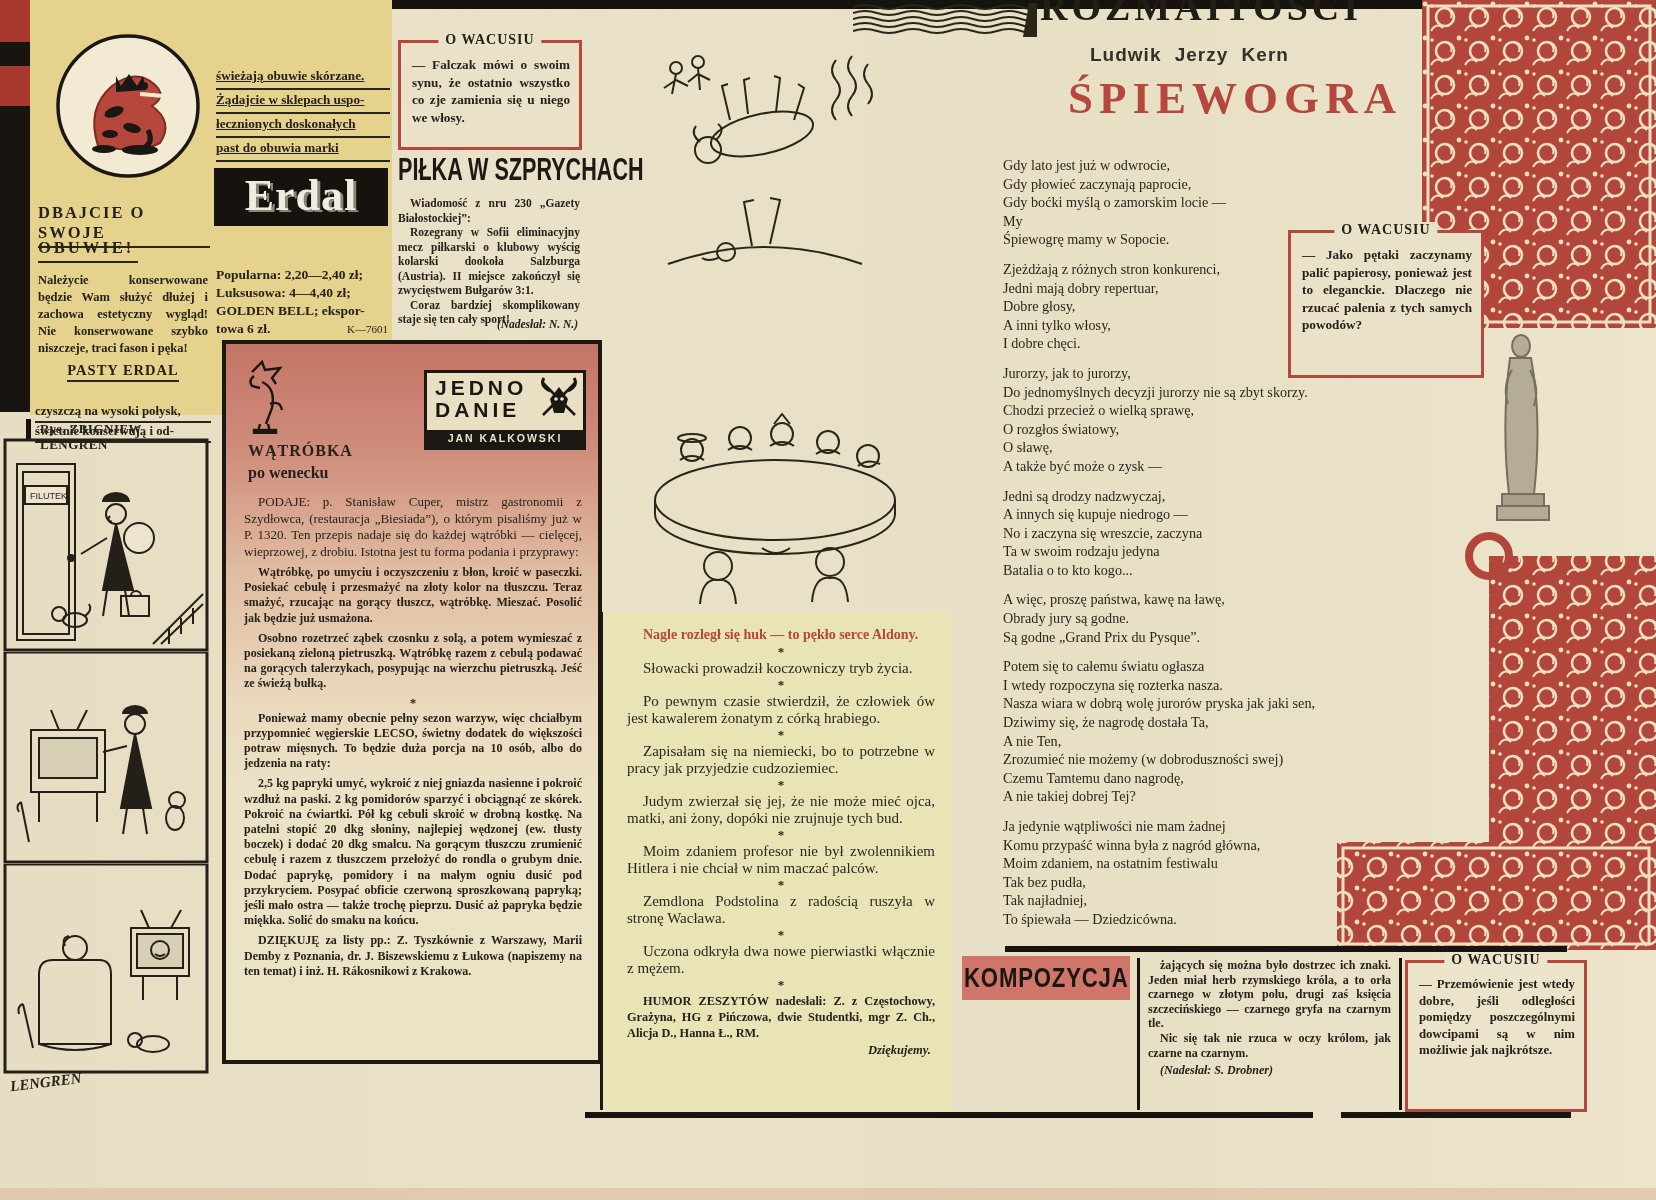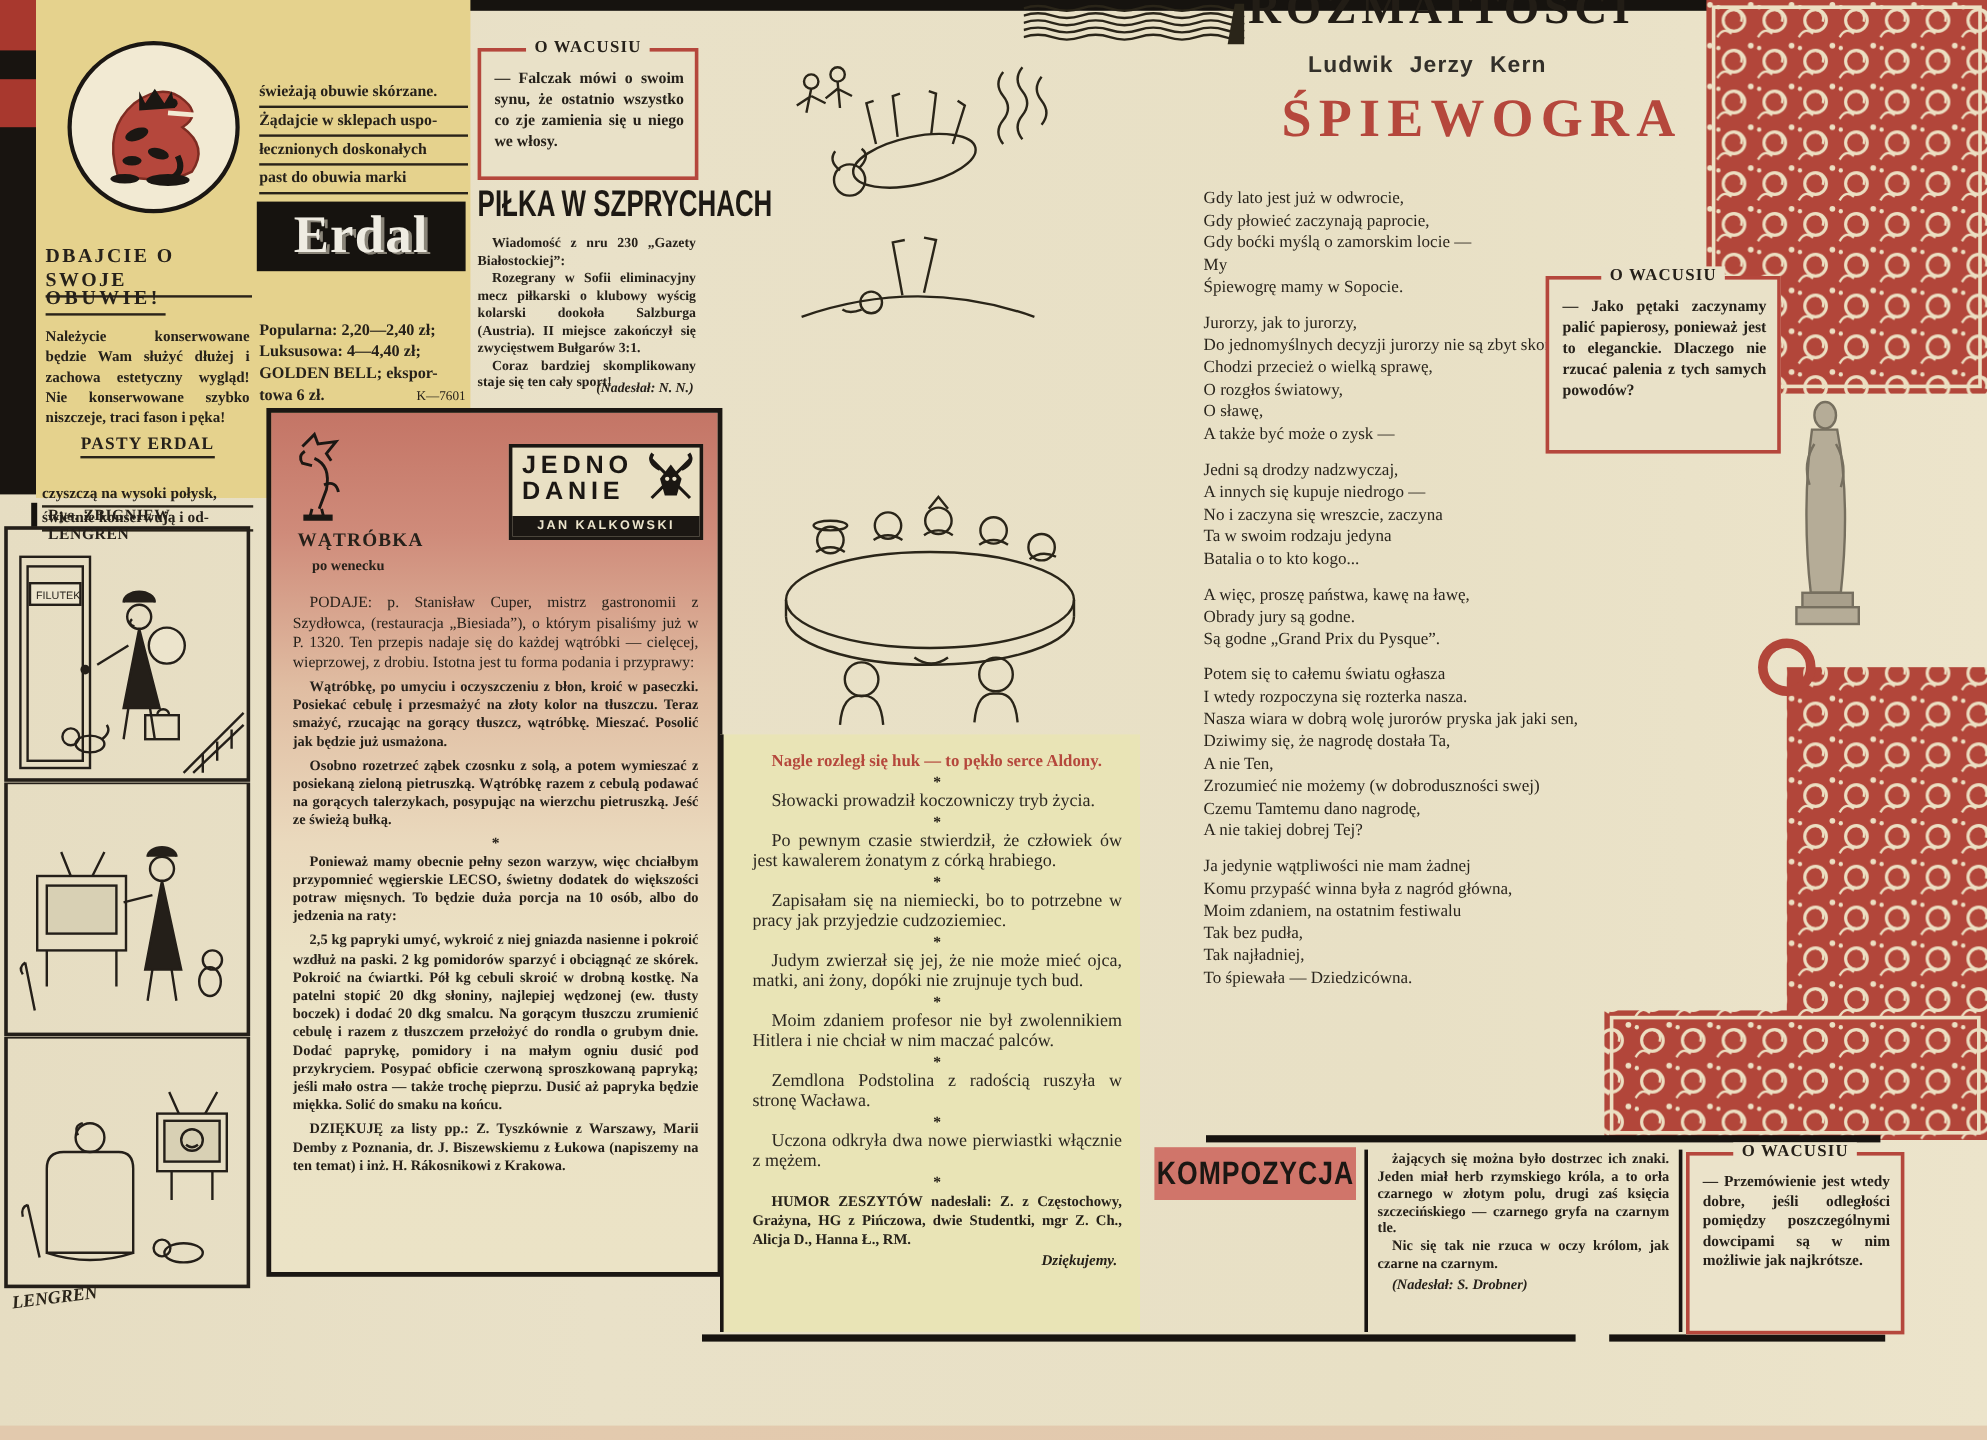--- a/index.html
+++ b/index.html
@@ -20,21 +20,21 @@
   .redpatch{position:absolute;left:0;width:30px;background:#a8382e;}
   
   #ad-bg{left:30px;top:0;width:362px;height:415px;background:#e5d28d;}
   #frog{left:52px;top:30px;}
   #ad-h1{left:38px;top:203px;width:172px;font-weight:bold;font-size:16.5px;letter-spacing:2px;border-bottom:2px solid #2a2419;padding-bottom:3px;}
   #ad-h2{left:38px;top:238px;width:100px;font-weight:bold;font-size:16.5px;letter-spacing:3px;border-bottom:2px solid #2a2419;padding-bottom:3px;}
   #ad-body{left:38px;top:272px;width:170px;font-weight:bold;font-size:12.5px;line-height:17px;}
   #ad-sub{left:38px;top:362px;width:170px;text-align:center;font-weight:bold;font-size:14.5px;letter-spacing:1px;}
   #ad-sub span{border-bottom:2px solid #2a2419;padding-bottom:2px;}
   .ad-tail{left:35px;width:176px;font-weight:bold;font-size:12.8px;border-bottom:2px solid #2a2419;padding-bottom:2px;margin-top:20px;}
-  .ad-c2{left:216px;width:174px;font-weight:bold;font-size:13.2px;border-bottom:2px solid #2a2419;padding-bottom:4px;}
+  .ad-c2{left:216px;width:174px;font-weight:bold;font-size:13.2px;border-bottom:2px solid #2a2419;padding-bottom:4px;text-decoration:underline;}
   #erdal-box{left:214px;top:168px;width:174px;height:58px;background:#16130f;text-align:center;}
   #erdal-brand{font-weight:bold;font-size:44px;line-height:56px;color:#efece2;text-shadow:3px 2px 0 #8a8579;letter-spacing:1px;}
   #ad-prices{left:216px;top:266px;width:172px;font-weight:bold;font-size:13.5px;line-height:18px;}
   #ad-price4{display:flex;justify-content:space-between;align-items:baseline;}
   #ad-code{font-weight:normal;font-size:11px;}
   
   #comic-tick{left:26px;top:419px;width:5px;height:20px;background:#16130f;}
   #comic-credit{left:40px;top:421px;width:170px;font-weight:bold;font-size:13px;letter-spacing:.5px;}
   .panel{left:3px;}
   #comic-signature{left:10px;top:1074px;font:italic bold 15px "Liberation Serif",serif;transform:rotate(-7deg);color:#2a2419;}
@@ -52,21 +52,21 @@
   #pilka-body p{text-indent:12px;}
   #pilka-credit{left:398px;top:318px;width:180px;text-align:right;font:italic bold 11.5px "Liberation Serif",serif;}
   
   #recipe-box{left:222px;top:340px;width:372px;height:716px;border:4px solid #1b1713;
      background:linear-gradient(#c47566 0%,#cf8b7a 14%,#e0bda2 32%,#ead9bd 50%,#ebe2c5 64%,#ebe3c6 100%);}
   #jd-logo{position:absolute;left:198px;top:26px;width:156px;height:74px;border:3px solid #1b1713;background:#e9e0c4;}
   .jd-word{font-family:"Liberation Sans",sans-serif;font-weight:bold;letter-spacing:4px;font-size:21px;line-height:22px;padding-left:8px;color:#1b1713;}
   #jd-band{position:absolute;left:0;bottom:0;width:100%;height:17px;background:#1b1713;color:#ece4cc;font:bold 10.5px "Liberation Sans",sans-serif;letter-spacing:2px;text-align:center;line-height:17px;}
   #jd-bull{position:absolute;right:2px;top:2px;}
   #recipe-title{position:absolute;left:22px;top:98px;font-weight:bold;font-size:16px;letter-spacing:1px;}
-  #recipe-sub{position:absolute;left:34px;top:120px;font-weight:bold;font-size:12px;}
+  #recipe-sub{position:absolute;left:22px;top:120px;font-weight:bold;font-size:16px;}
   #recipe-text{position:absolute;left:18px;top:150px;width:338px;height:556px;overflow:hidden;}
   #recipe-text p{text-align:justify;text-indent:14px;margin-bottom:5px;}
   .rp1{font-size:13px;line-height:16.5px;}
   .rp{font-weight:bold;font-size:12px;line-height:15.2px;}
   .sep{text-align:center;font-weight:bold;font-size:13px;line-height:12px;margin:2px 0;}
   
   
   #humor{left:600px;top:612px;width:350px;height:498px;background:#e9e4b6;border-left:3px solid #1b1713;box-sizing:border-box;padding:14px 15px 0 24px;}
   #humor-lead{color:#b5473c;font-weight:bold;font-size:14px;line-height:18px;text-align:justify;text-indent:16px;}
   .hitem{font-size:15px;line-height:17px;text-align:justify;text-indent:16px;color:#2b2620;}
@@ -384,20 +384,25 @@
   </div>
 
   <div class="abs" id="poem-author">Ludwik Jerzy Kern</div>
   <div class="abs" id="poem-title">ŚPIEWOGRA</div>
   <div class="abs" id="poem-body">
     <div class="stanza">Gdy lato jest już w odwrocie,
 Gdy płowieć zaczynają paprocie,
 Gdy boćki myślą o zamorskim locie —
 My
 Śpiewogrę mamy w Sopocie.</div>
+    <div class="stanza">Zjeżdżają z różnych stron konkurenci,
+Jedni mają dobry repertuar,
+Dobre głosy,
+A inni tylko włosy,
+I dobre chęci.</div>
     <div class="stanza">Jurorzy, jak to jurorzy,
 Do jednomyślnych decyzji jurorzy nie są zbyt skorzy.
 Chodzi przecież o wielką sprawę,
 O rozgłos światowy,
 O sławę,
 A także być może o zysk —</div>
     <div class="stanza">Jedni są drodzy nadzwyczaj,
 A innych się kupuje niedrogo —
 No i zaczyna się wreszcie, zaczyna
 Ta w swoim rodzaju jedyna

